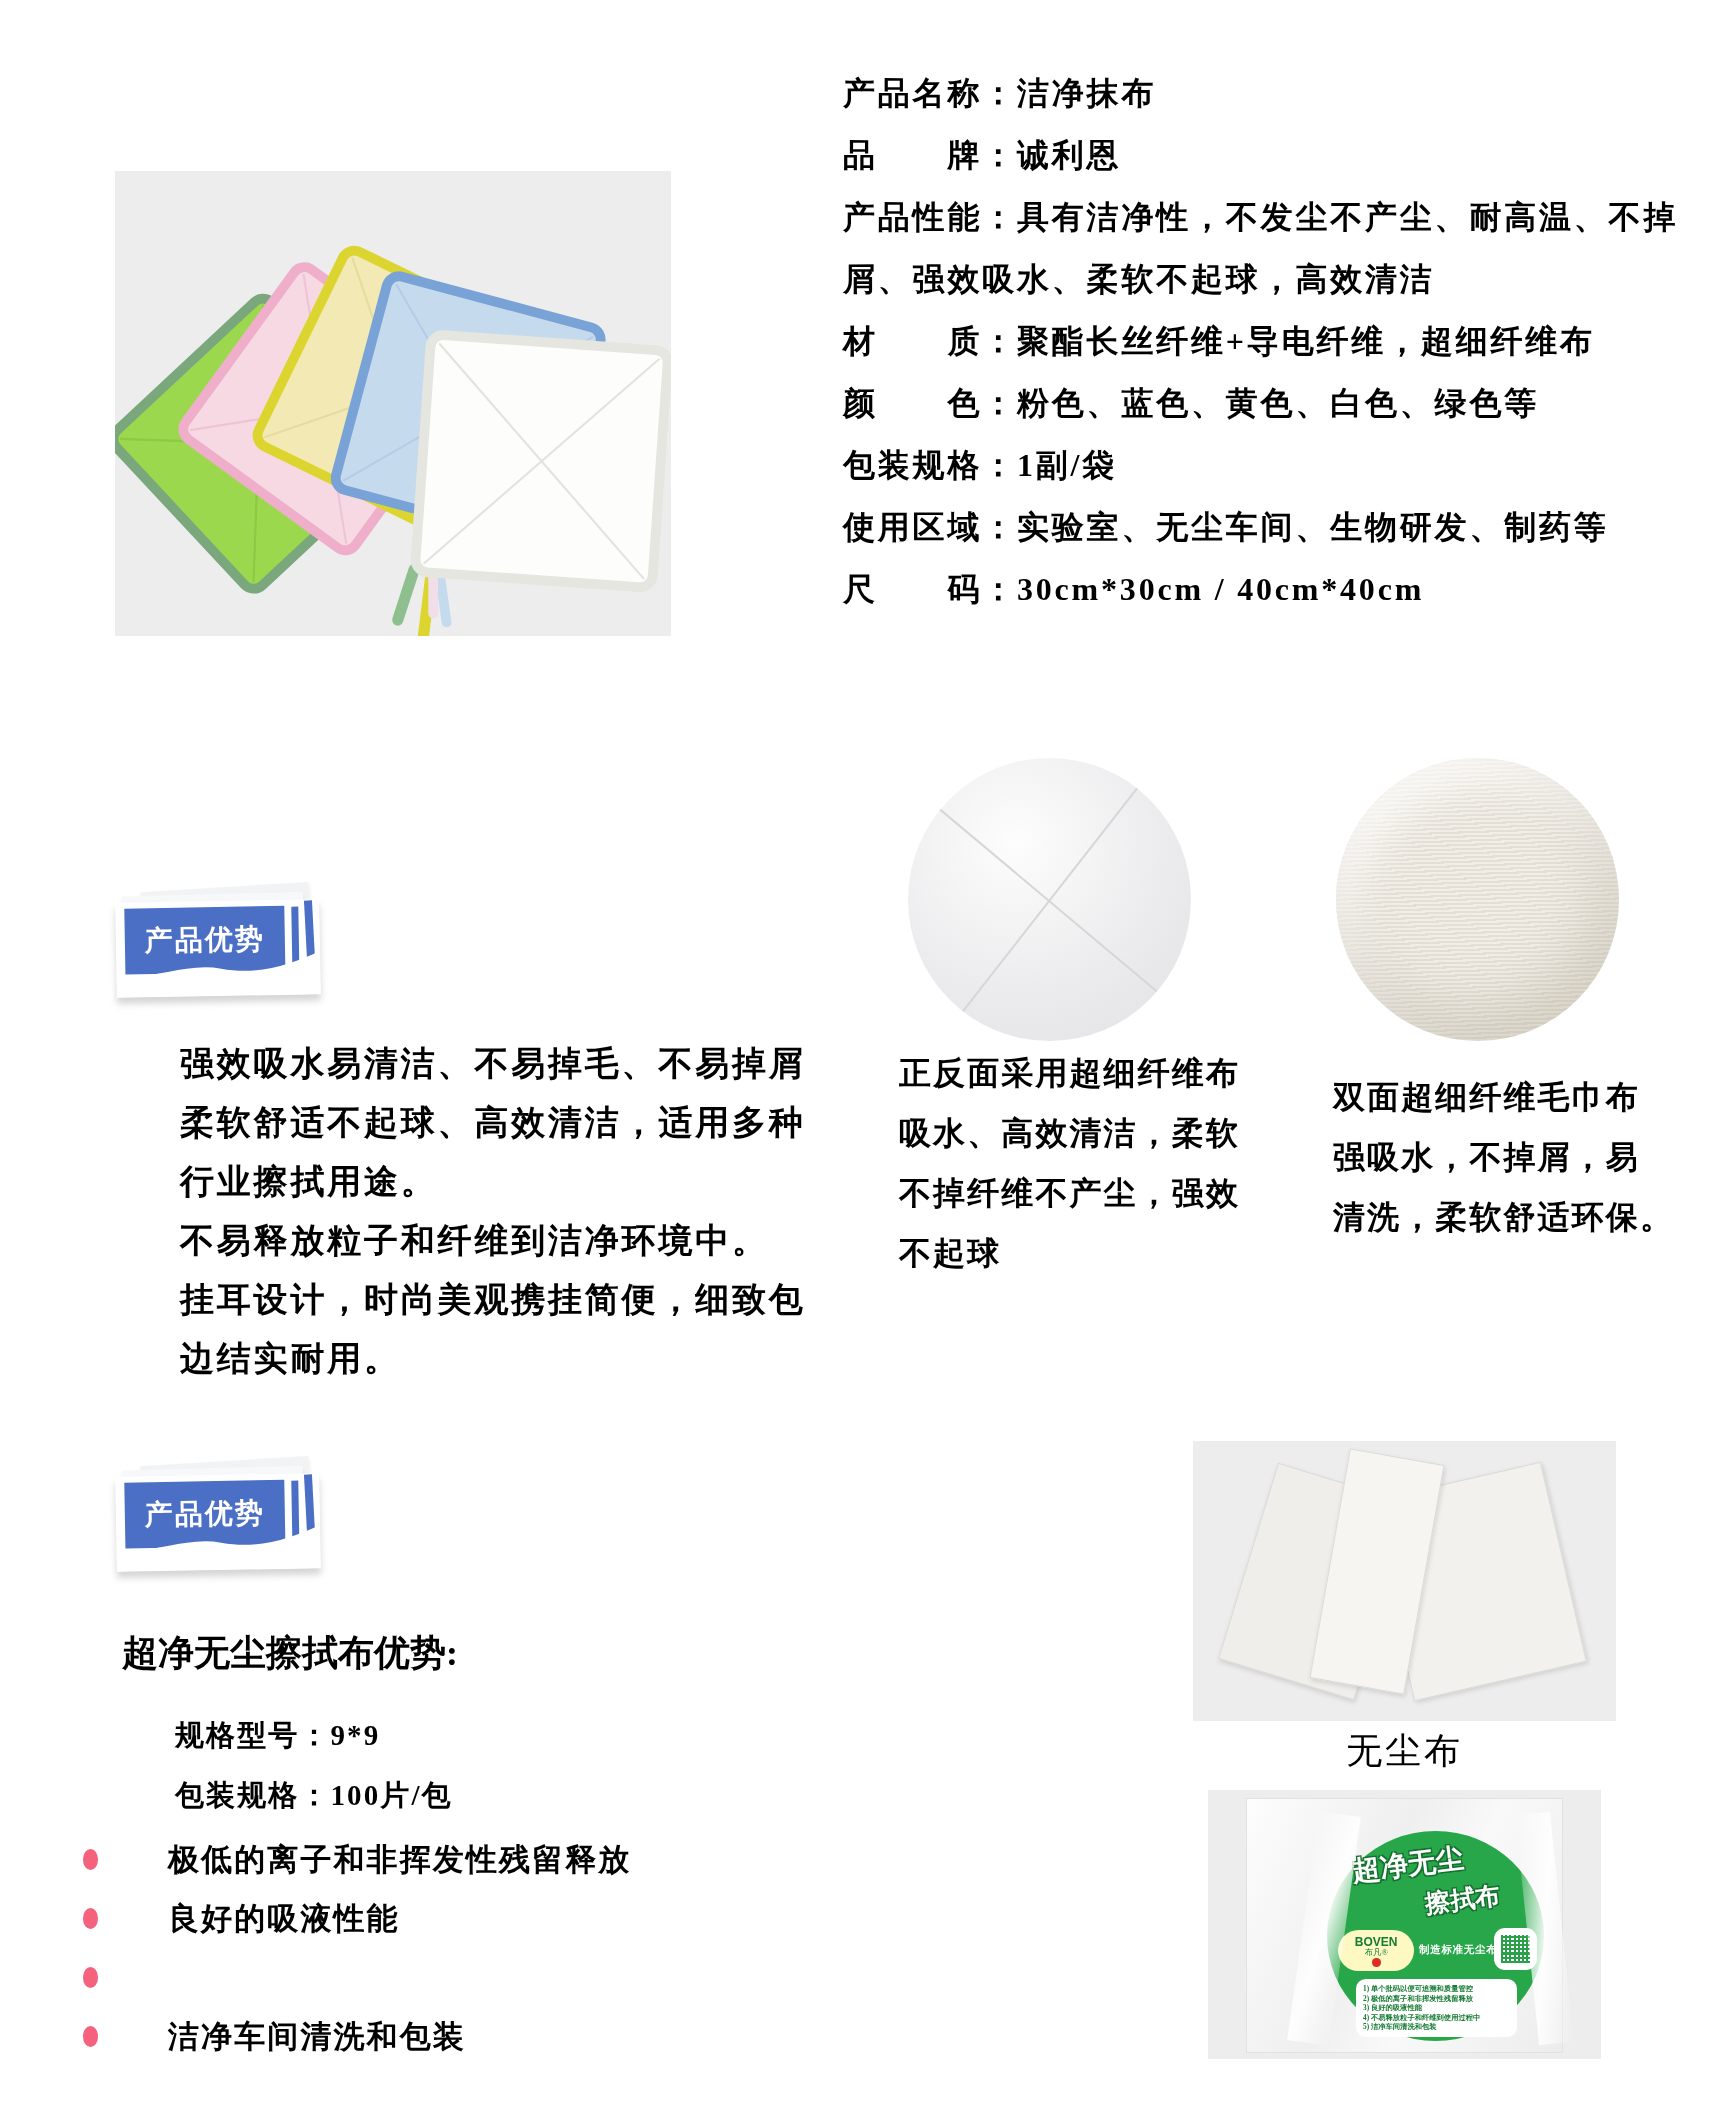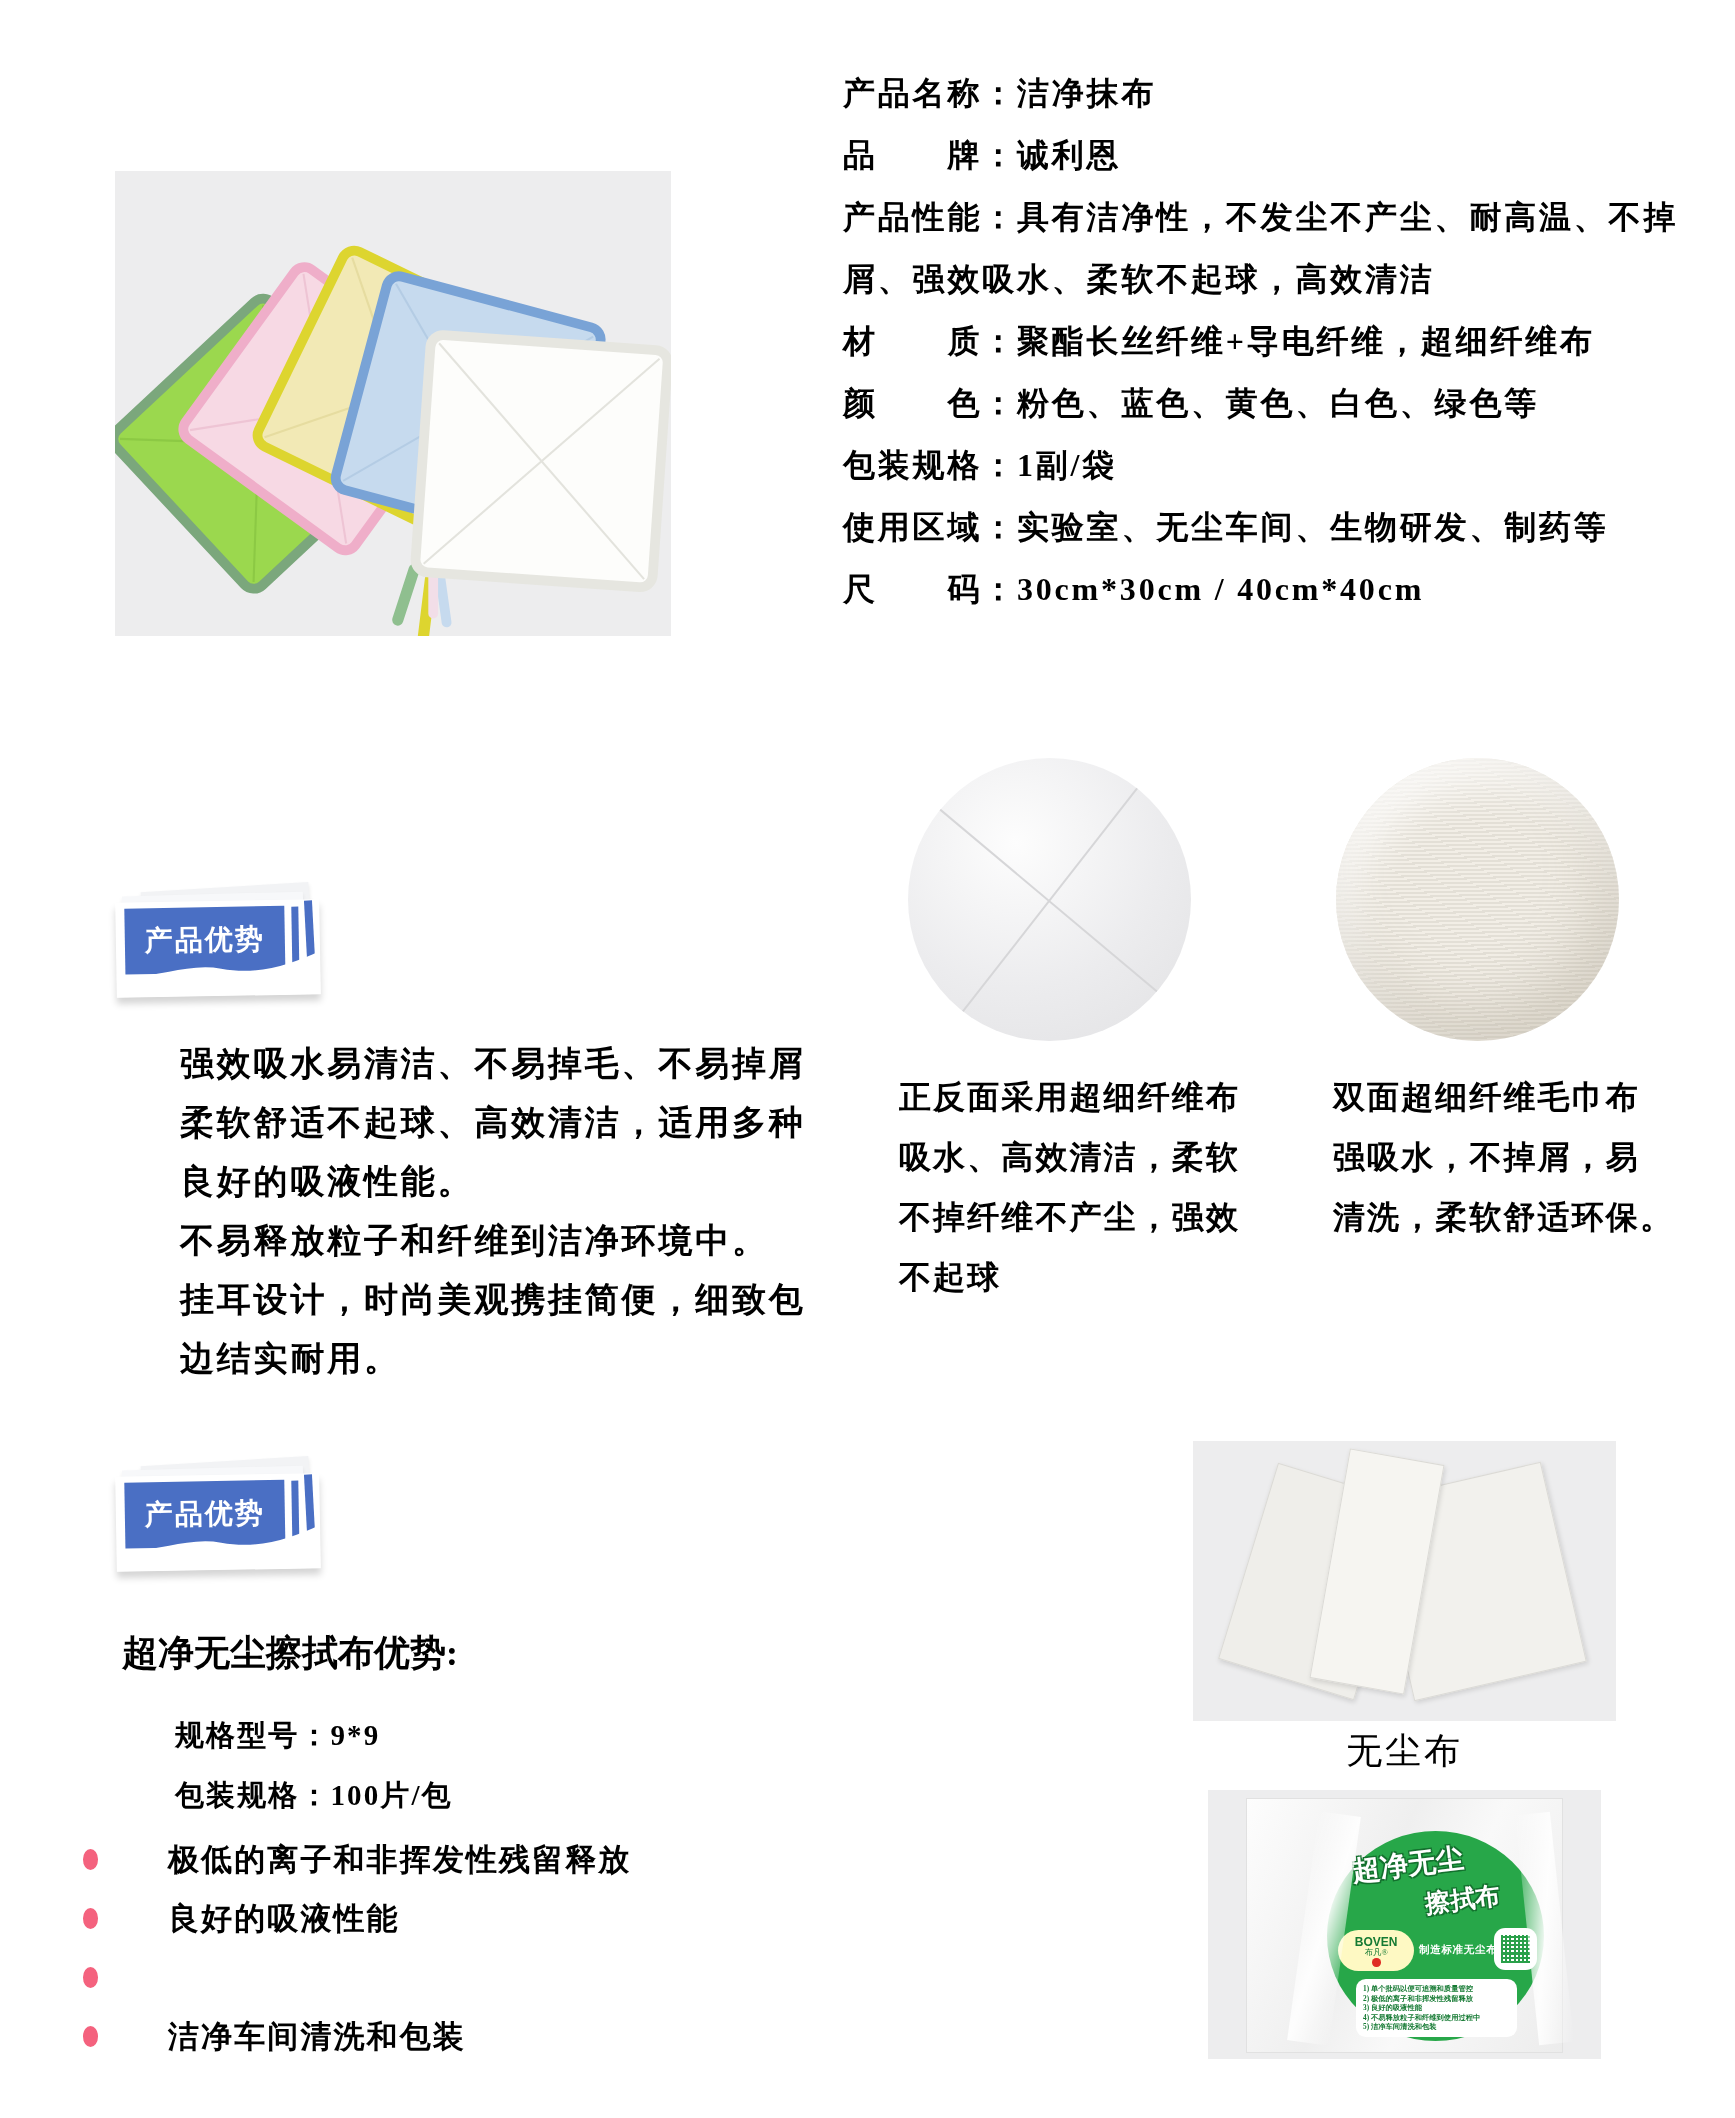--- a/index.html
+++ b/index.html
@@ -39,21 +39,21 @@
   .closeup{width:283px;height:283px;border-radius:50%;overflow:hidden;}
   #closeup-1{left:908px;top:758px;background:radial-gradient(circle at 38% 30%,#fdfdfd,#ececee 55%,#e1e1e3);}
   #closeup-1 .seam{position:absolute;left:-20%;top:50%;width:140%;height:2.1px;background:#d6d6d8;}
   #closeup-1 .s1{transform:rotate(40deg);}
   #closeup-1 .s2{transform:rotate(-52deg);}
   #closeup-2{left:1336px;top:758px;background:repeating-linear-gradient(178deg,#f2eee6 0 2.1px,#e3dfd6 2.1px 4.2px);
              box-shadow:inset -14px -28px 56px rgba(150,140,120,.28),inset 14px 21px 42px rgba(255,255,255,.85);}
 
   .caption{width:406px;}
   .caption .line{height:60px;line-height:60px;font-size:32px;font-weight:800;letter-spacing:2.1px;white-space:nowrap;}
-  #caption-1{left:899px;top:1067px;}
+  #caption-1{left:899px;top:1043px;}
   #caption-2{left:1333px;top:1067px;}
 
   
   #s2-heading{left:122px;top:1629px;font-size:36px;font-weight:800;letter-spacing:0;white-space:nowrap;}
   #s2-specs{left:175px;top:1705px;}
   #s2-specs .line{height:60px;line-height:60px;font-size:29px;font-weight:800;letter-spacing:2.1px;white-space:nowrap;}
   #s2-bullets{left:77px;top:1830px;}
   #s2-bullets .brow{height:59px;display:flex;align-items:center;}
   #s2-bullets .dot{width:15.4px;height:21px;border-radius:50%;background:#f4627e;margin-left:5.6px;flex:0 0 auto;}
   #s2-bullets .btext{margin-left:70px;font-size:31px;font-weight:800;letter-spacing:2.1px;white-space:nowrap;}
@@ -161,21 +161,21 @@
       <svg class="wave" viewBox="0 0 292 136">
         <path d="M0,136 L0,100 C40,118 95,86 150,97 C205,108 250,92 292,74 L292,136 Z" fill="#ffffff"></path>
       </svg>
       <div class="label">产品优势</div>
     </div>
   </div>
 
   <div class="abs" id="advantages">
     <div class="line">强效吸水易清洁、不易掉毛、不易掉屑</div>
     <div class="line">柔软舒适不起球、高效清洁，适用多种</div>
-    <div class="line">良好的吸液性能。</div>
+    <div class="line">行业擦拭用途。</div>
     <div class="line">不易释放粒子和纤维到洁净环境中。</div>
     <div class="line">挂耳设计，时尚美观携挂简便，细致包</div>
     <div class="line">边结实耐用。</div>
   </div>
 
   <div class="abs closeup" id="closeup-1">
     <div class="seam s1"></div>
     <div class="seam s2"></div>
   </div>
   <div class="abs closeup" id="closeup-2"></div>

